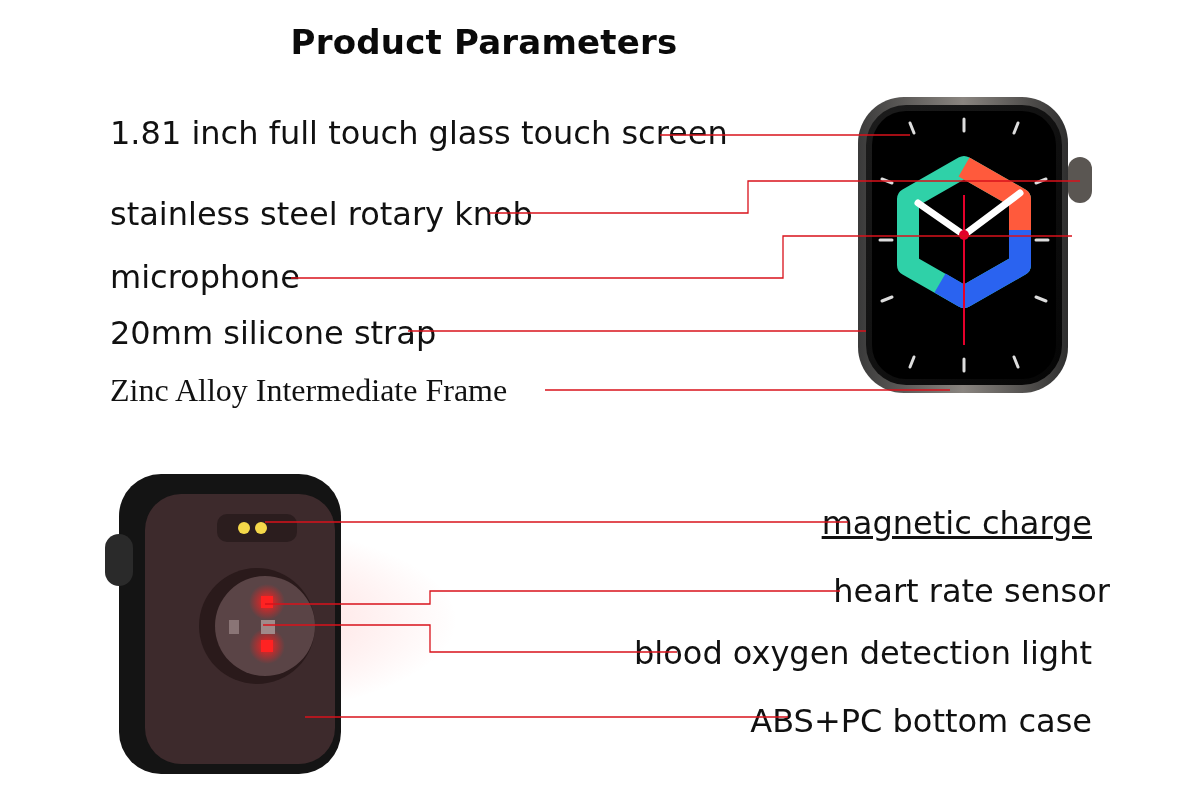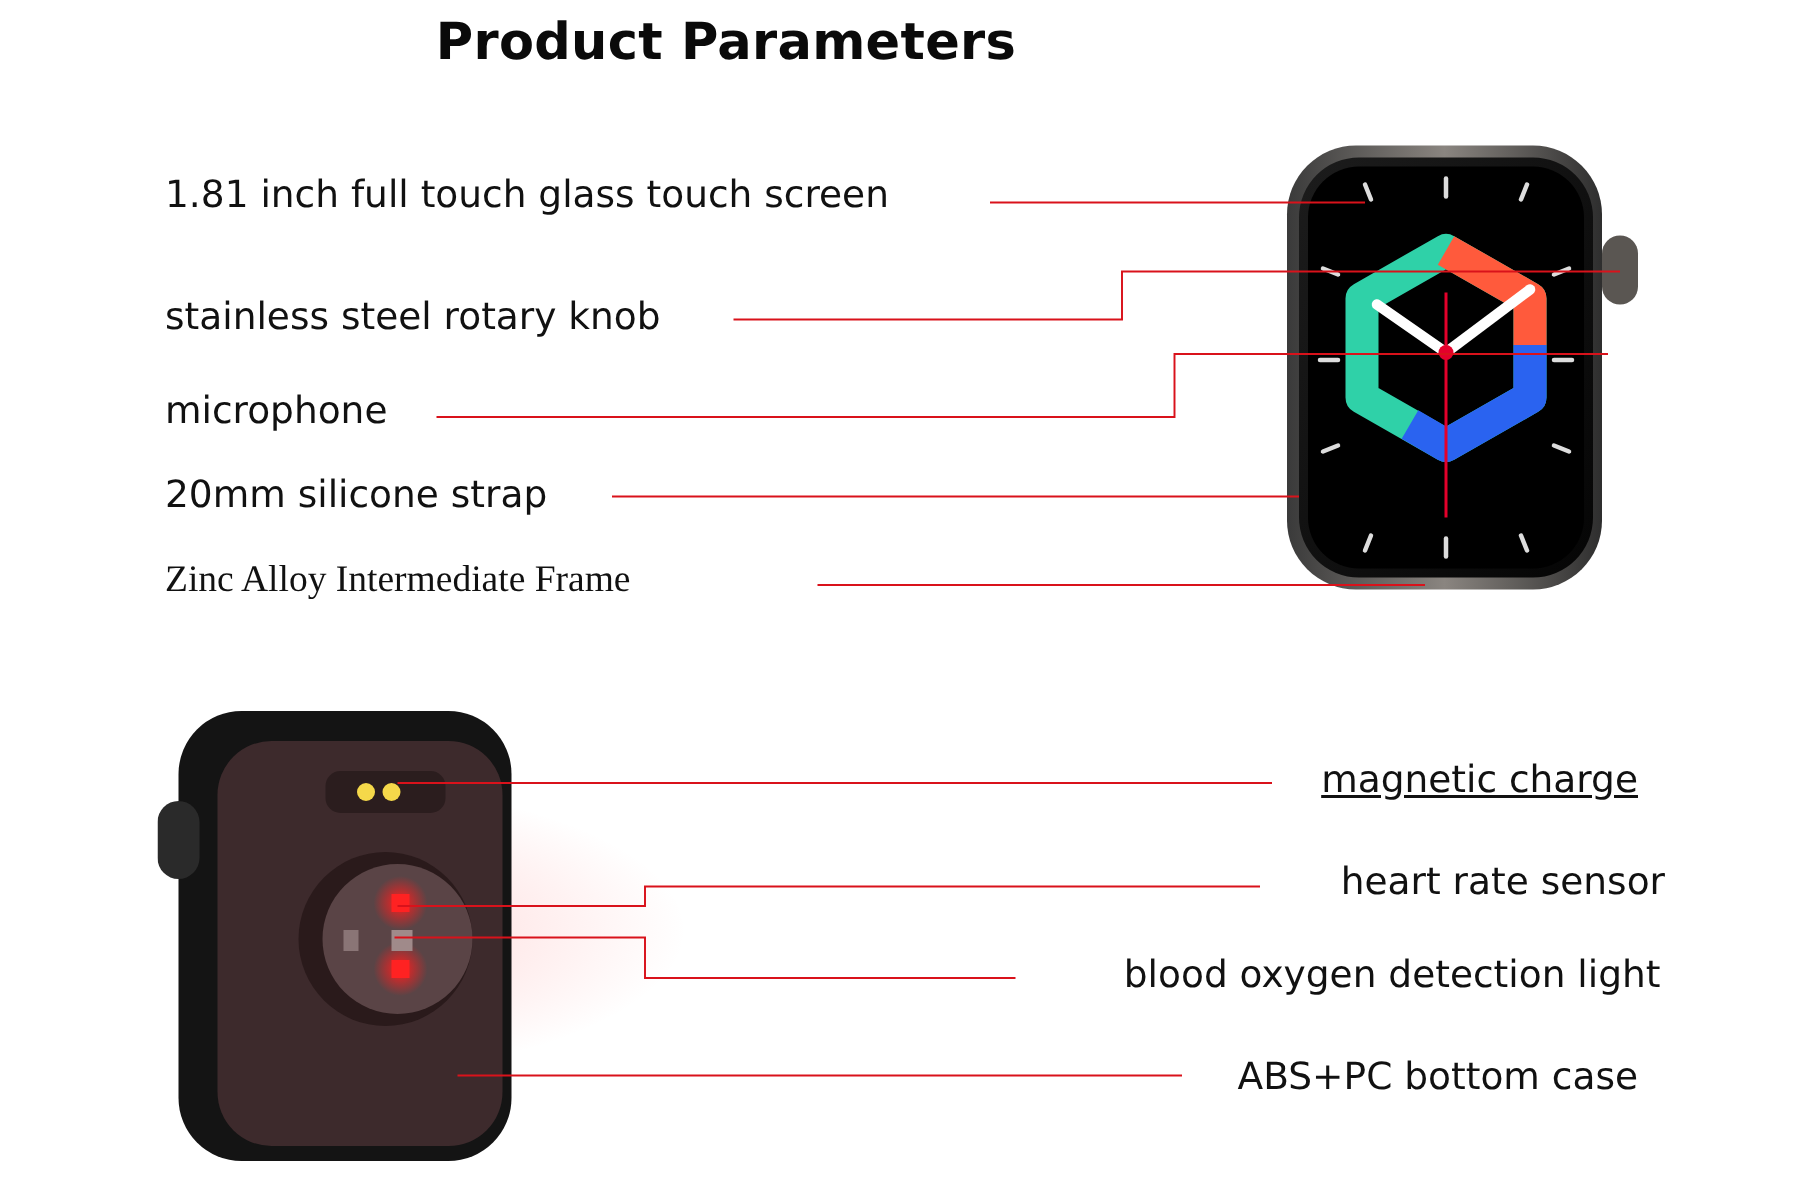--- a/index.html
+++ b/index.html
@@ -1,25 +1,25 @@
 <!DOCTYPE html>
 <html><head>
 <meta charset="utf-8">
 <style>
   html, body { margin: 0; padding: 0; }
   body {
     width: 1200px; height: 800px; position: relative; overflow: hidden;
     background: #ffffff; font-family: "DejaVu Sans", "Liberation Sans", sans-serif; color: #111;
   }
   .title {
-    position: absolute; left: 0; width: 968px; top: 8px; text-align: center;
+    position: absolute; left: 0; width: 968px; top: 22px; text-align: center;
     font-size: 34px; font-weight: bold; letter-spacing: 0.2px; color: #0a0a0a;
   }
   .label {
-    position: absolute; font-size: 25px; color: #111; white-space: nowrap; line-height: 1;
+    position: absolute; font-size: 32px; color: #111; white-space: nowrap; line-height: 1;
   }
   .label.right { text-align: right; }
   svg.lines { position: absolute; left: 0; top: 0; width: 1200px; height: 800px; pointer-events: none; }
   .front-watch { position: absolute; left: 850px; top: 95px; width: 245px; height: 300px; }
   .back-watch { position: absolute; left: 105px; top: 472px; width: 250px; height: 305px; }
   .glow {
     position: absolute; left: 200px; top: 520px; width: 260px; height: 200px;
     background: radial-gradient(ellipse at left center, rgba(255,80,80,0.25), rgba(255,255,255,0) 70%);
   }
 </style>
@@ -29,21 +29,21 @@
 <div class="title">Product Parameters</div>
 
 <div class="label" style="left:110px; top:117px;">1.81 inch full touch glass touch screen</div>
 <div class="label" style="left:110px; top:198px;">stainless steel rotary knob</div>
 <div class="label" style="left:110px; top:261px;">microphone</div>
 <div class="label" style="left:110px; top:317px;">20mm silicone strap</div>
 <div class="label" style="left:110px; top:374px;font-family:Liberation Serif, serif;">Zinc Alloy Intermediate Frame</div>
 
 <div class="label right" style="right:108px; top:507px;text-decoration:underline;">magnetic charge</div>
 <div class="label right" style="right:90px; top:575px;">heart rate sensor</div>
-<div class="label right" style="right:93px; top:637px;">blood oxygen detection light</div>
+<div class="label right" style="right:108px; top:637px;">blood oxygen detection light</div>
 <div class="label right" style="right:108px; top:705px;margin-left:36px;">ABS+PC bottom case</div>
 
 <div class="glow"></div>
 
 <svg class="front-watch" viewBox="0 0 245 300">
   <defs>
     <linearGradient id="frameG" x1="0" y1="0" x2="1" y2="0">
       <stop offset="0" stop-color="#3a3a3a"></stop>
         <stop offset="0.5" stop-color="#8a8580"></stop>
         <stop offset="1" stop-color="#2e2e2e"></stop>

